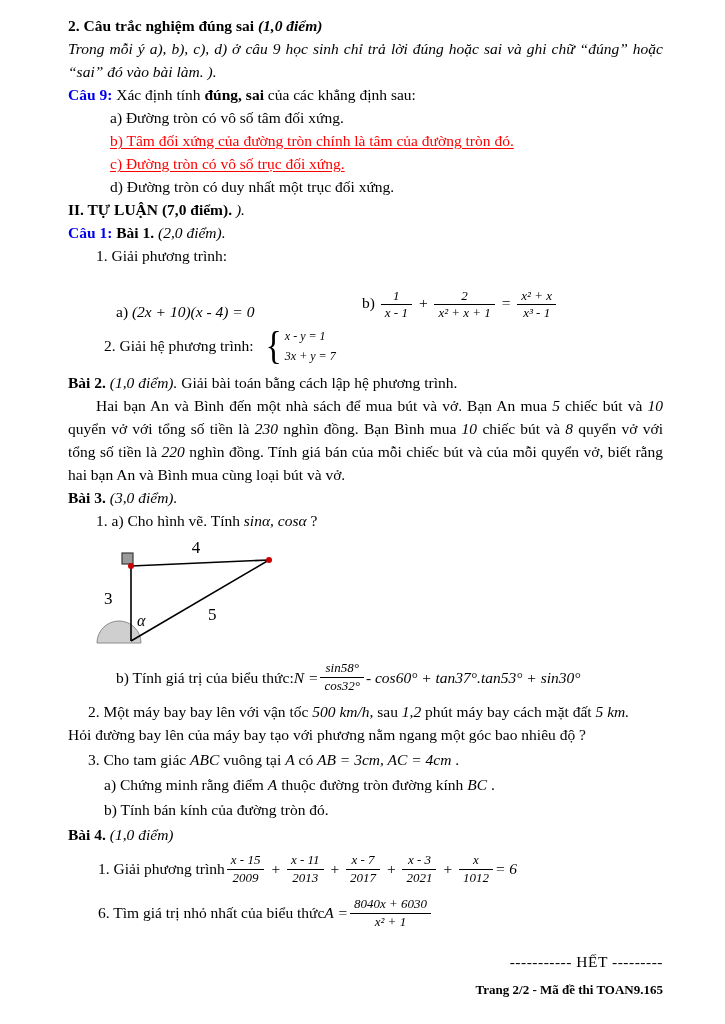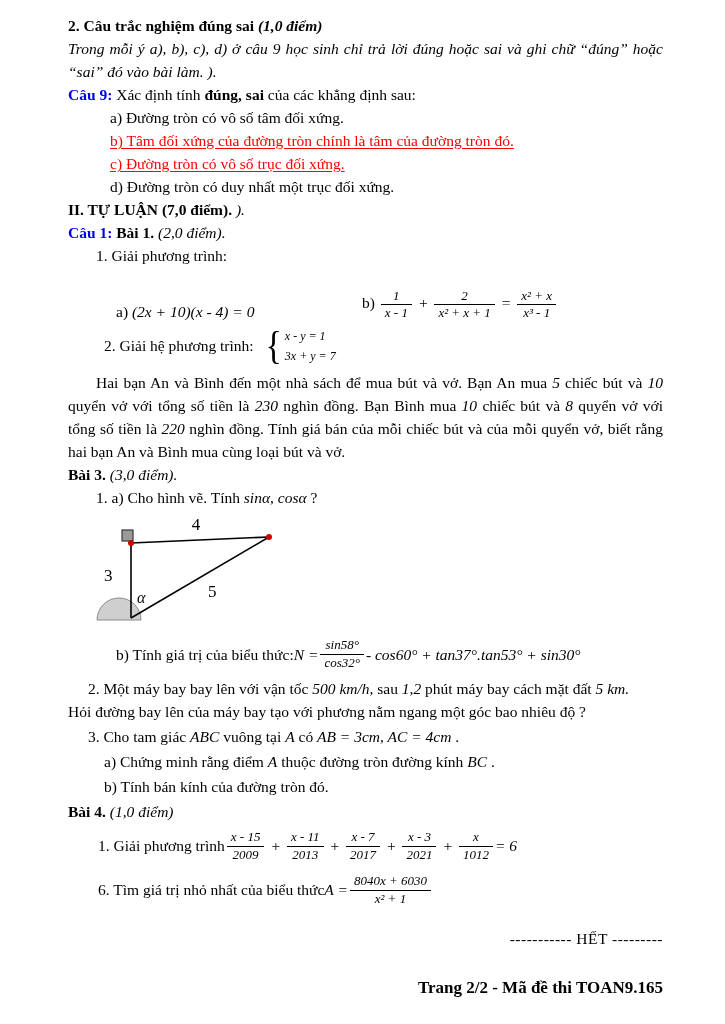--- a/index.html
+++ b/index.html
@@ -31,21 +31,21 @@
   .frac .fden{display:block;padding:0 4px;}
   .mop{padding:0 4px;}
   .sys-line{display:flex;align-items:center;padding-left:36px;min-height:50px;}
   .brace{display:inline-block;font-size:40px;line-height:40px;font-weight:400;
          margin:0 2px 0 10px;transform:scaleX(0.85);}
   .sys-stack{display:inline-flex;flex-direction:column;font-style:italic;line-height:20px;font-size:12px;}
   .figure{margin:6px 0 2px 28px;}
   .fig-num{font-size:17px;font-family:"Liberation Serif",serif;}
   .fig-alpha{font-size:16px;font-style:italic;font-family:"Liberation Serif",serif;}
   .het{text-align:right;margin-top:16px;letter-spacing:0.5px;}
-  .footer{position:absolute;right:62px;bottom:26px;font-weight:bold;font-size:17px;}
+  .footer{position:absolute;right:62px;bottom:26px;font-weight:bold;font-size:13px;}
   .gap2{margin-top:2px;}
 </style>
 </head>
 <body>
 
 <div class="page">
 
   <p class="line"><span class="b">2. Câu trắc nghiệm đúng sai </span><span class="bi">(1,0 điểm)</span></p>
 
   <p class="line just i">Trong mỗi ý a), b), c), d) ở câu 9 học sinh chỉ trả lời đúng hoặc sai và ghi chữ “đúng” hoặc “sai” đó vào bài làm. ).</p>
@@ -70,20 +70,21 @@
 
   <div class="sys-line">
     <span>2. Giải hệ phương trình:</span>
     <span class="brace">{</span>
     <span class="sys-stack">
       <span>x - y = 1</span>
       <span>3x + y = 7</span>
     </span>
   </div>
 
+  <p class="line"><span class="b">Bài 2. </span><span class="i">(1,0 điểm).</span><span>  Giải bài toán bằng cách lập hệ phương trình.</span></p>
 
   <p class="line just" style="text-indent:28px;"><span>Hai bạn An và Bình đến một nhà sách để mua bút và vở. Bạn An mua </span><span class="m">5</span><span> chiếc bút và </span><span class="m">10</span><span> quyển vở với tổng số tiền là </span><span class="m">230</span><span> nghìn đồng. Bạn Bình mua </span><span class="m">10</span><span> chiếc bút và </span><span class="m">8</span><span> quyển vở với tổng số tiền là </span><span class="m">220</span><span> nghìn đồng. Tính giá bán của mỗi chiếc bút và của mỗi quyển vở, biết rằng hai bạn An và Bình mua cùng loại bút và vở.</span></p>
 
   <p class="line"><span class="b">Bài 3. </span><span class="i">(3,0 điểm).</span></p>
 
   <p class="line ind28"><span>1. a) Cho hình vẽ. Tính </span><span class="m">sinα, cosα</span><span> ?</span></p>
 
   <div class="figure">
     <svg width="200" height="112" viewBox="0 0 200 112">
       <path d="M 1 105 A 22 22 0 0 1 45 105 Z" fill="#cfcfcf" stroke="#8a8a8a" stroke-width="1"></path>

